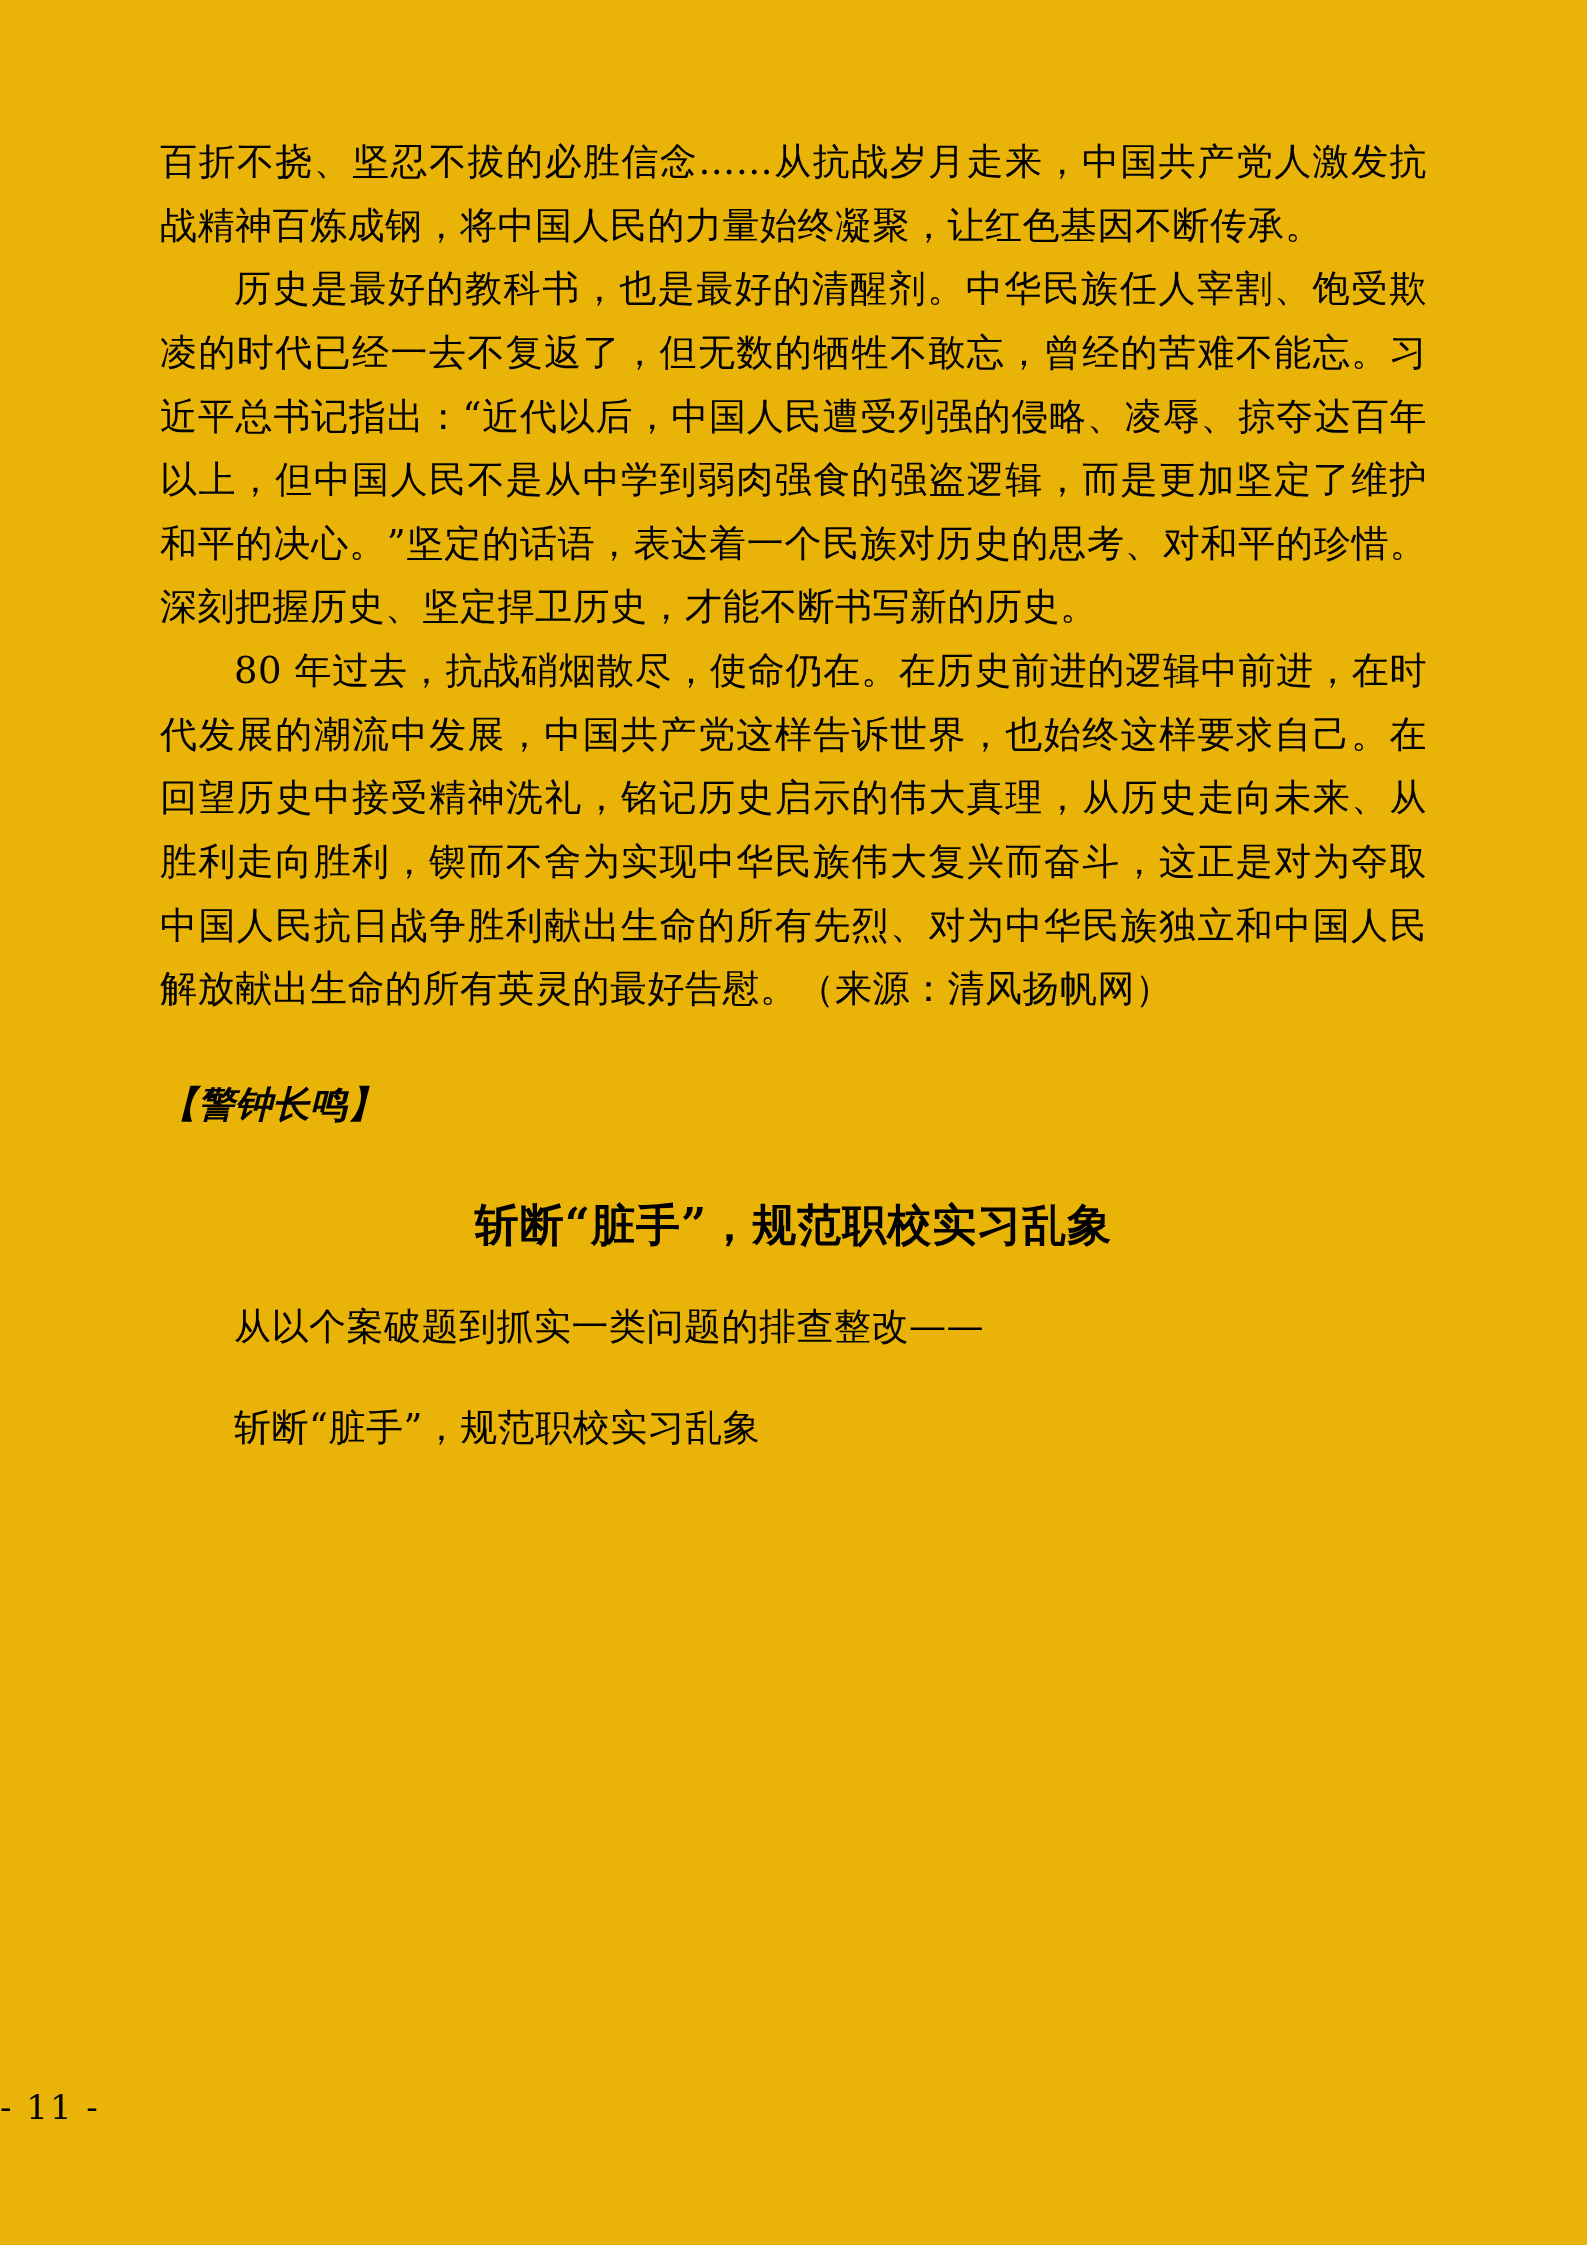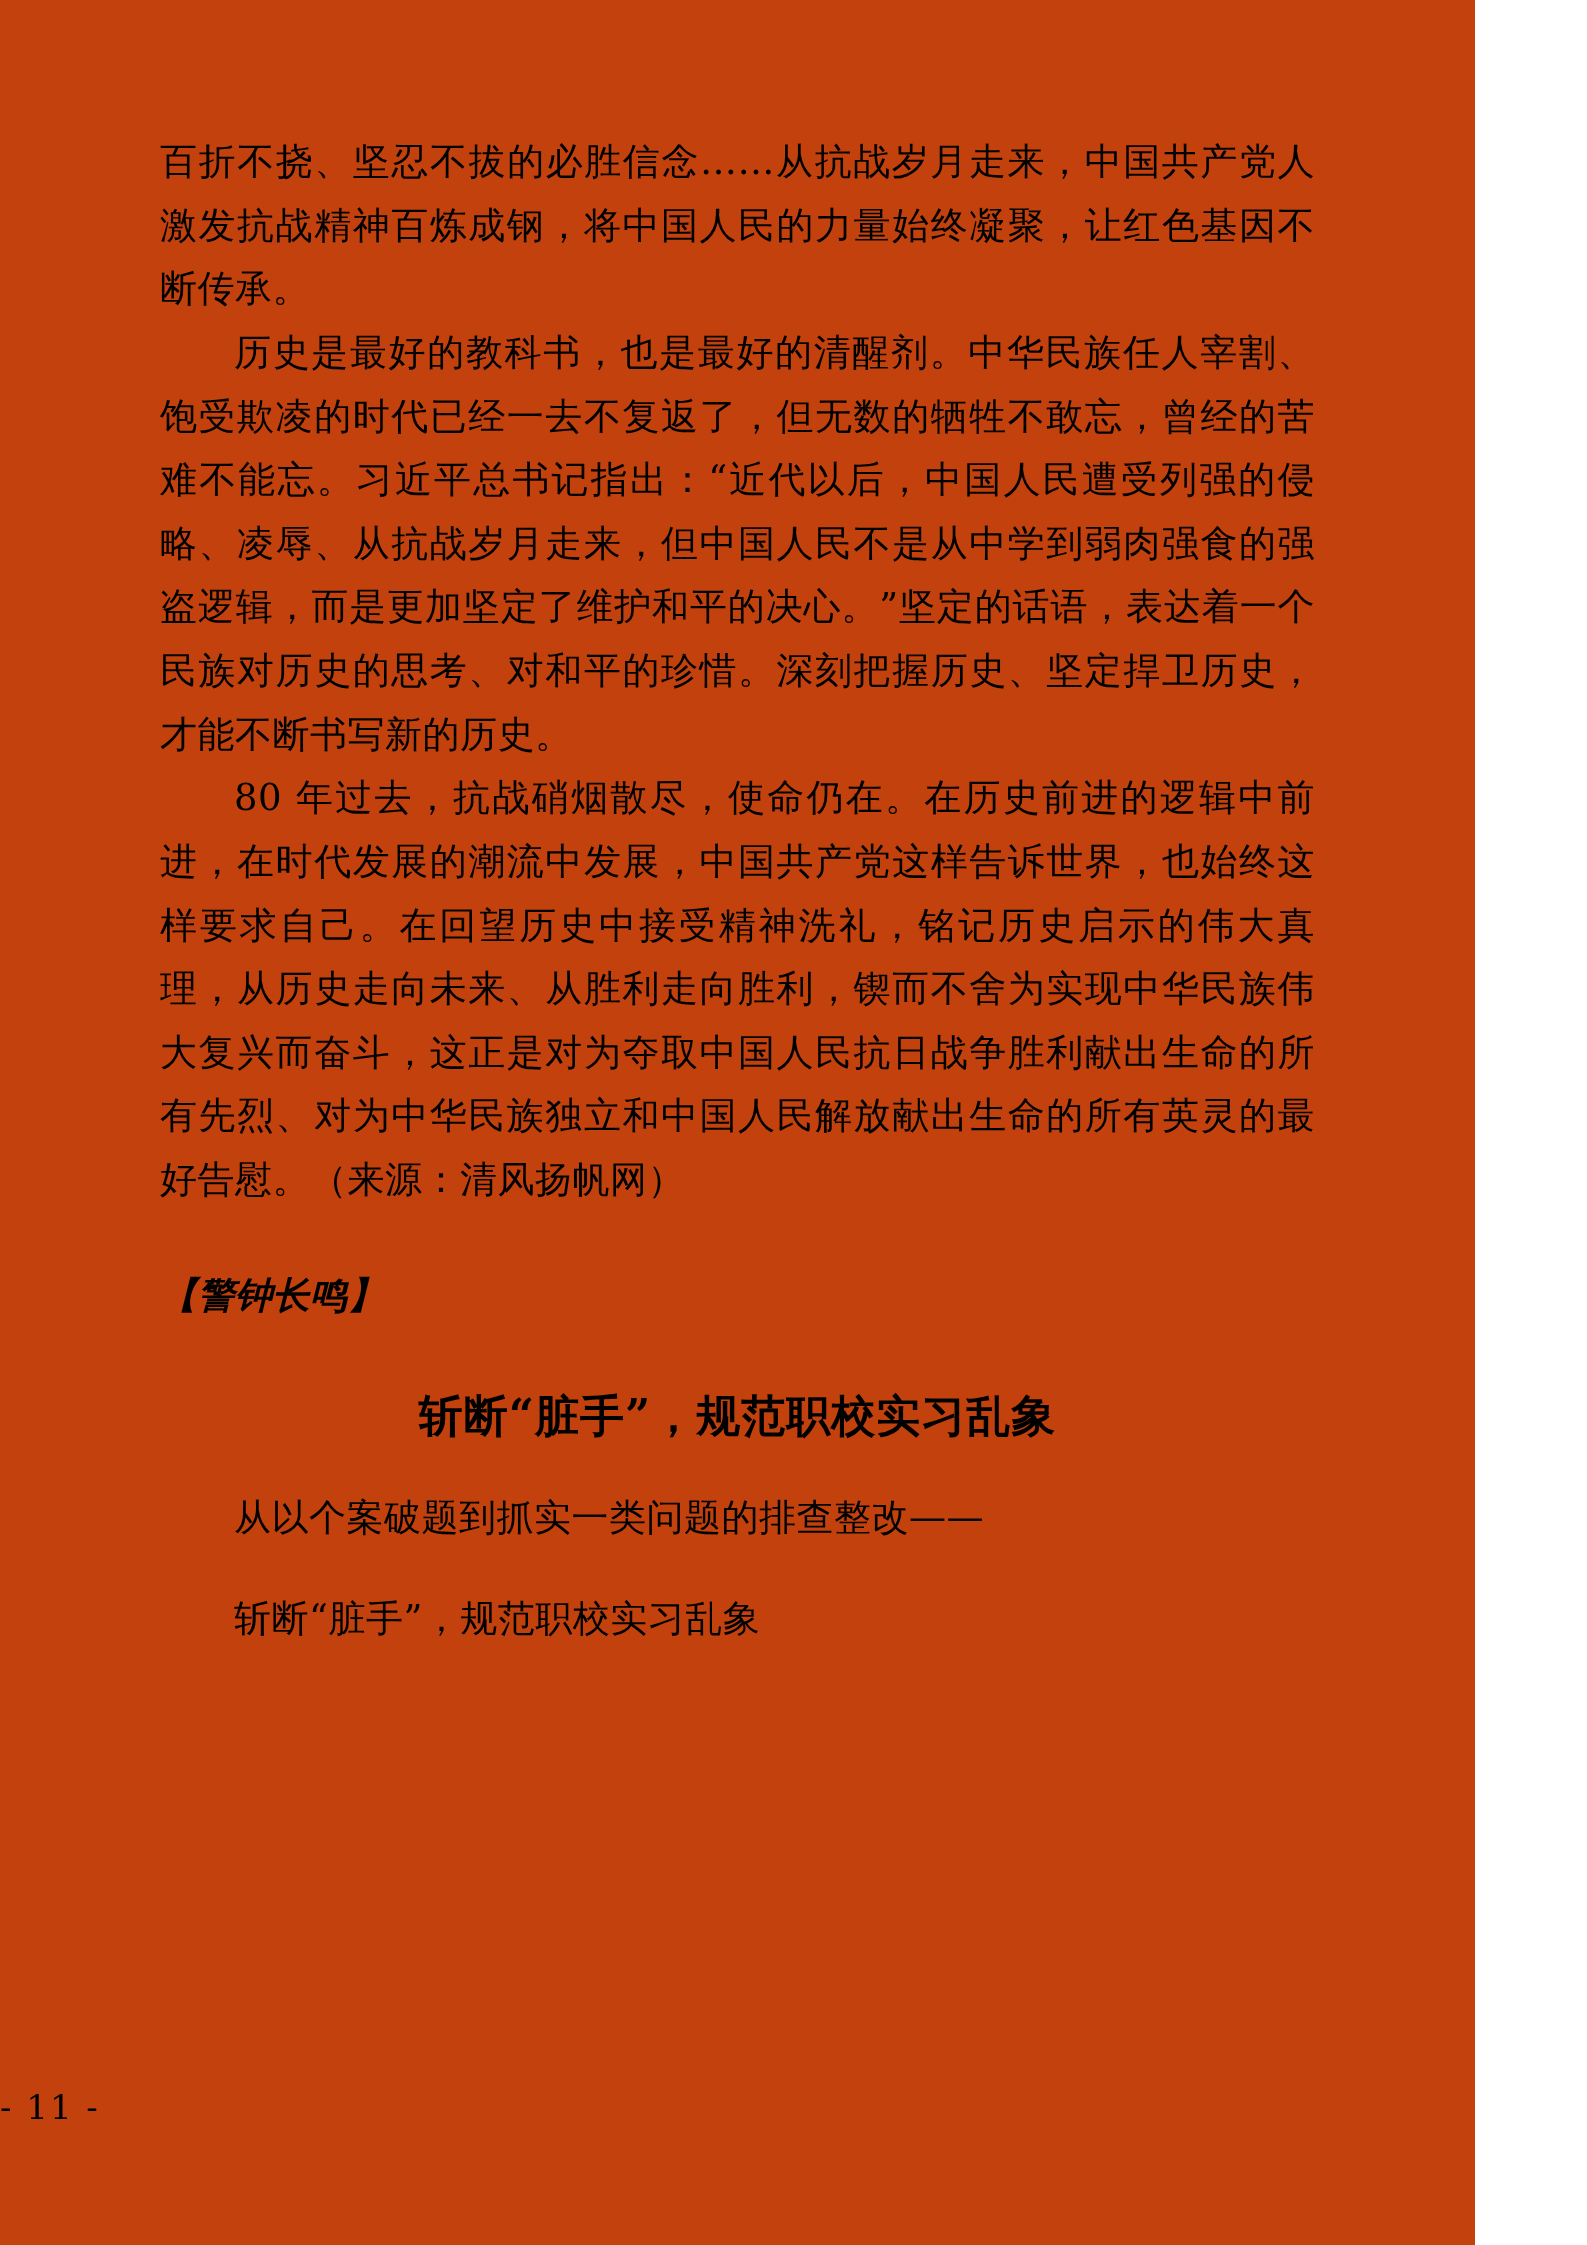--- a/index.html
+++ b/index.html
@@ -5,24 +5,24 @@
   html, body {
     margin: 0;
     padding: 0;
     background: #ffffff;
   }
   body {
     font-family: "DejaVu Serif", "Liberation Serif", serif;
     color: #000000;
   }
   .page {
-    width: 1475px;
+    width: 1587px;
     height: 2245px;
     position: relative;
-    background: #c2410c;
+    background: #eab308;
     box-sizing: border-box;
     padding: 130px 160px 16px 160px;
   }
   .doc-body {
     font-size: 37px;
     line-height: 1.72;
     text-align: justify;
     text-justify: inter-ideograph;
     letter-spacing: 0.5px;
   }
@@ -66,21 +66,21 @@
 </style>
 </head>
 <body>
 
 <div class="page">
 
   <div class="doc-body">
 
     <p class="para no-indent">百折不挠、坚忍不拔的必胜信念……从抗战岁月走来，中国共产党人激发抗战精神百炼成钢，将中国人民的力量始终凝聚，让红色基因不断传承。</p>
 
-    <p class="para">历史是最好的教科书，也是最好的清醒剂。中华民族任人宰割、饱受欺凌的时代已经一去不复返了，但无数的牺牲不敢忘，曾经的苦难不能忘。习近平总书记指出：“近代以后，中国人民遭受列强的侵略、凌辱、从抗战岁月走来，但中国人民不是从中学到弱肉强食的强盗逻辑，而是更加坚定了维护和平的决心。”坚定的话语，表达着一个民族对历史的思考、对和平的珍惜。深刻把握历史、坚定捍卫历史，才能不断书写新的历史。</p>
+    <p class="para">历史是最好的教科书，也是最好的清醒剂。中华民族任人宰割、饱受欺凌的时代已经一去不复返了，但无数的牺牲不敢忘，曾经的苦难不能忘。习近平总书记指出：“近代以后，中国人民遭受列强的侵略、凌辱、掠夺达百年以上，但中国人民不是从中学到弱肉强食的强盗逻辑，而是更加坚定了维护和平的决心。”坚定的话语，表达着一个民族对历史的思考、对和平的珍惜。深刻把握历史、坚定捍卫历史，才能不断书写新的历史。</p>
 
     <p class="para">80 年过去，抗战硝烟散尽，使命仍在。在历史前进的逻辑中前进，在时代发展的潮流中发展，中国共产党这样告诉世界，也始终这样要求自己。在回望历史中接受精神洗礼，铭记历史启示的伟大真理，从历史走向未来、从胜利走向胜利，锲而不舍为实现中华民族伟大复兴而奋斗，这正是对为夺取中国人民抗日战争胜利献出生命的所有先烈、对为中华民族独立和中国人民解放献出生命的所有英灵的最好告慰。（来源：清风扬帆网）</p>
 
     <p class="section-tag">【警钟长鸣】</p>
 
     <h1 class="article-title">斩断“脏手”，规范职校实习乱象</h1>
 
     <p class="subline">从以个案破题到抓实一类问题的排查整改——</p>
 
     <p class="subline">斩断“脏手”，规范职校实习乱象</p>

